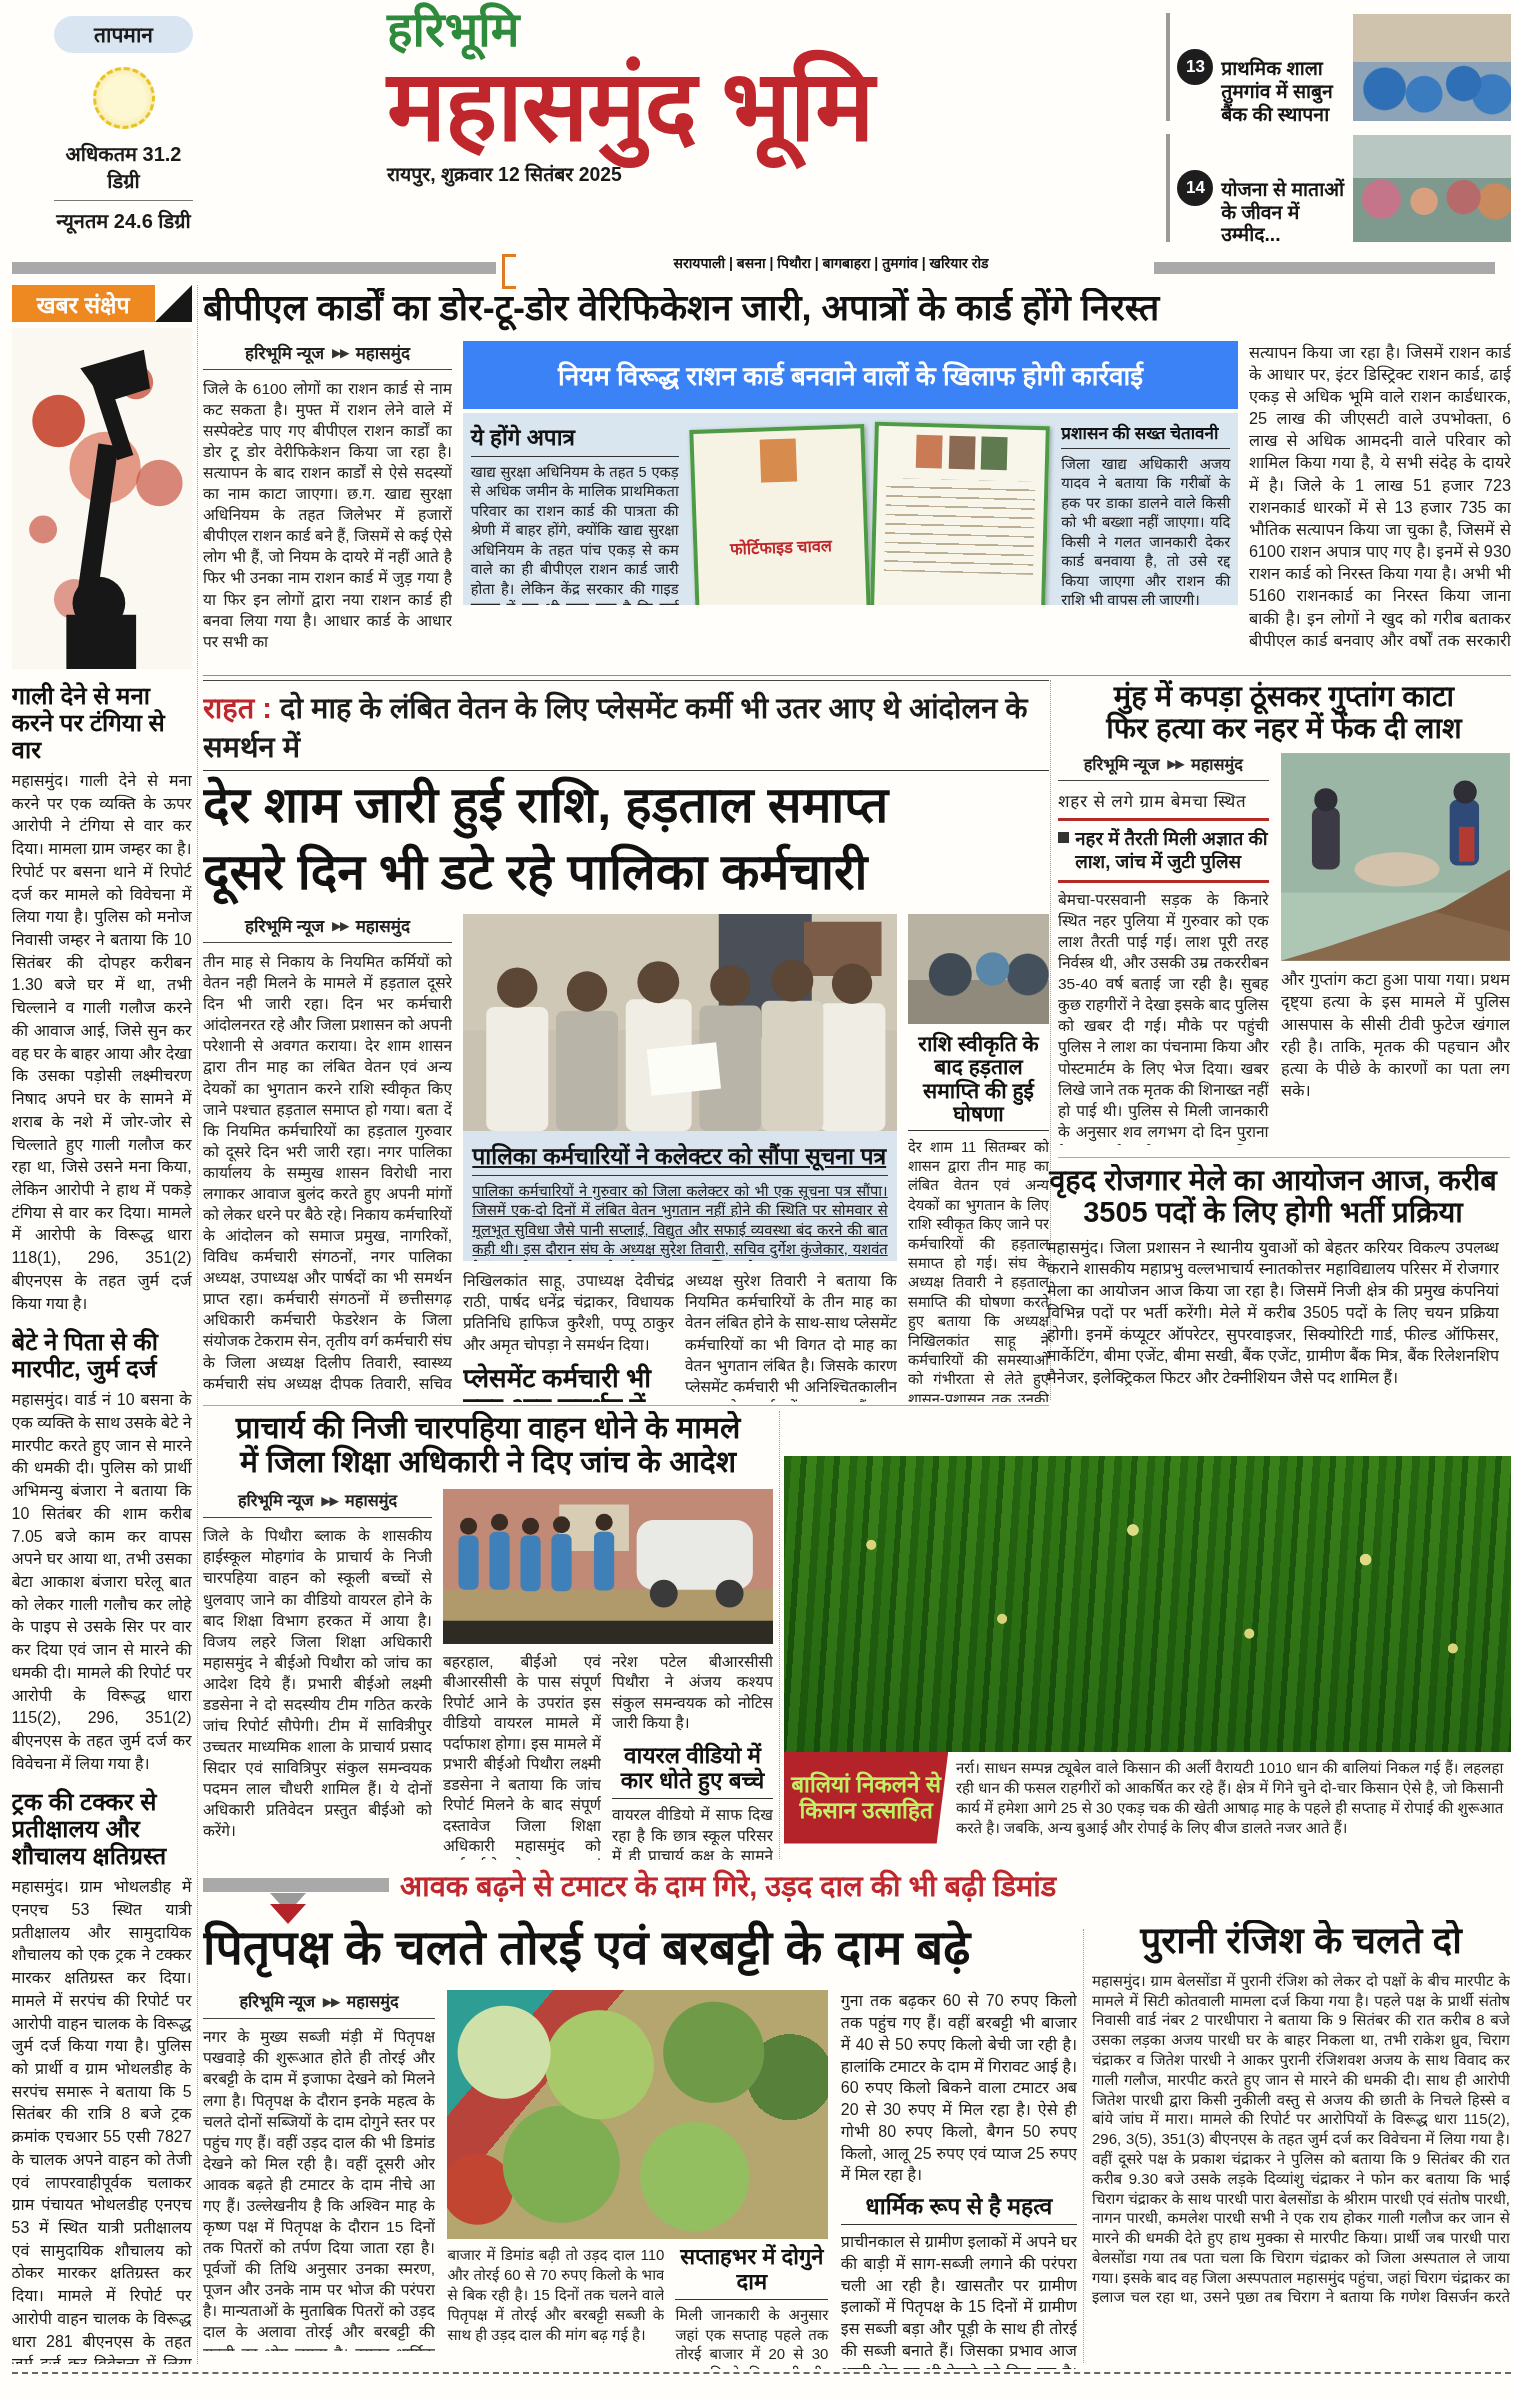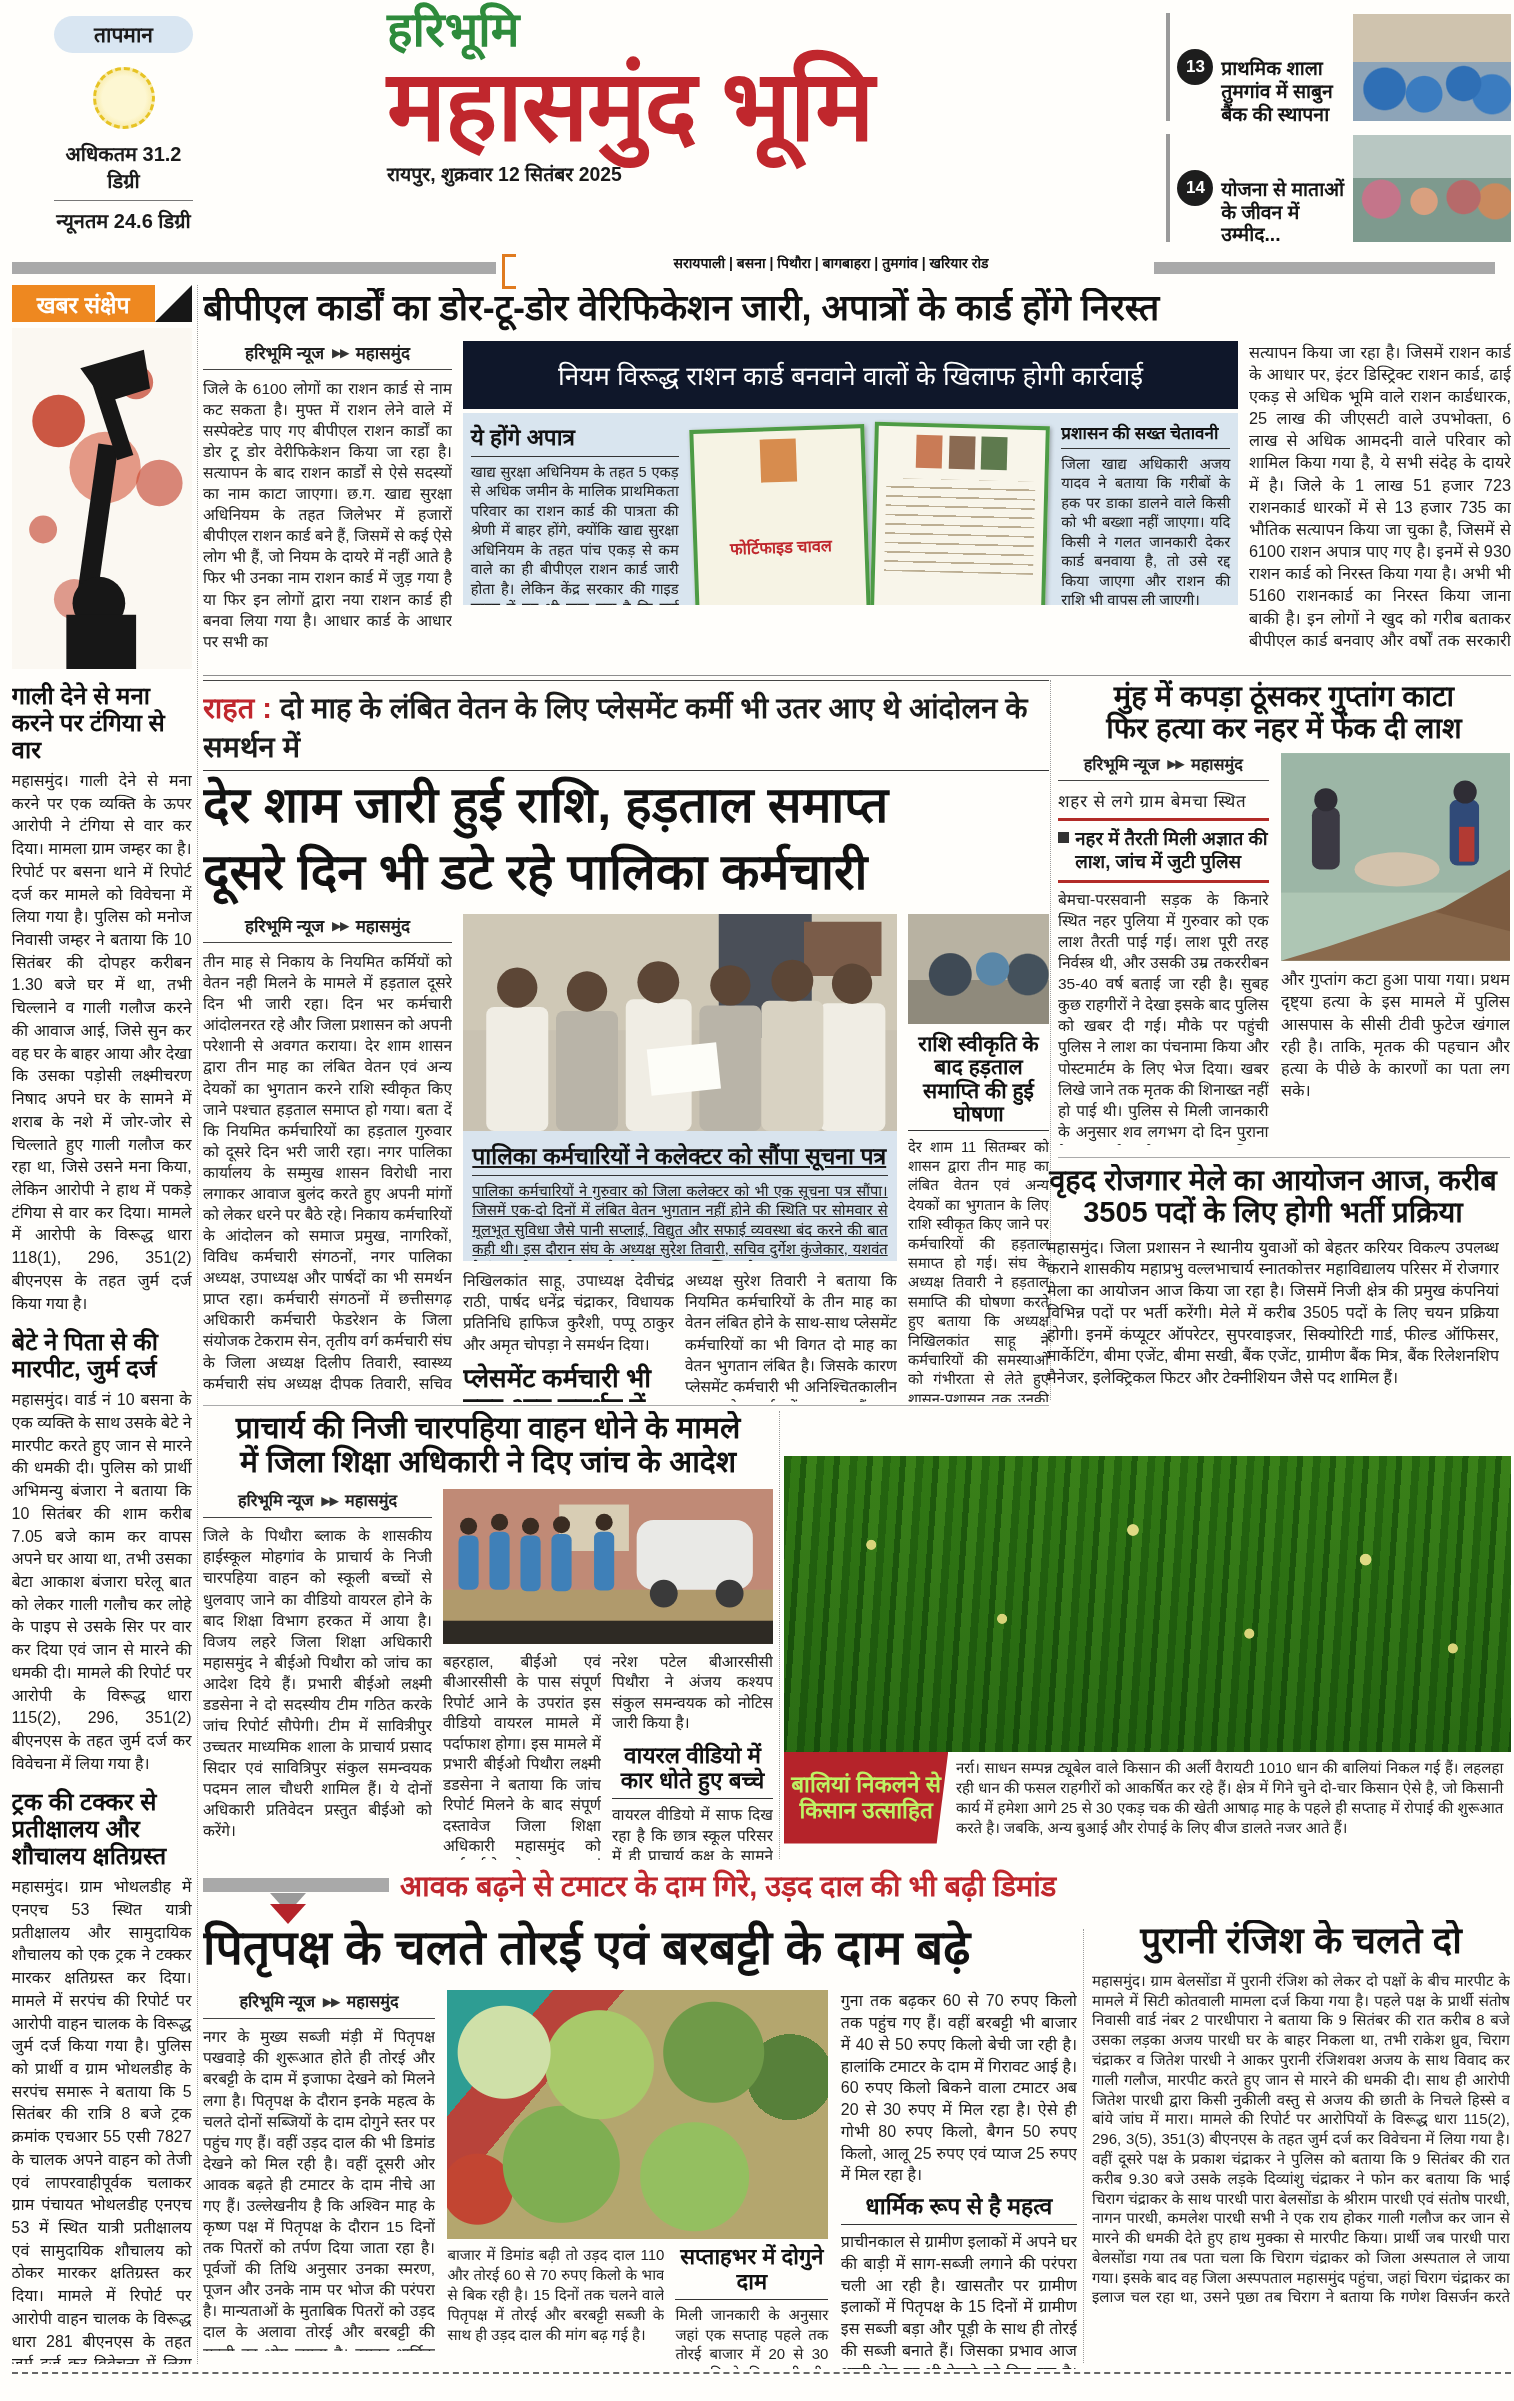--- a/index.html
+++ b/index.html
@@ -10,21 +10,21 @@
   .hl{font-weight:bold;color:#121212;line-height:1.12;}
   .body-text{font-size:15.5px;line-height:1.36;text-align:justify;color:#222;}
   .small-text{font-size:14.7px;line-height:1.32;text-align:justify;color:#222;}
   .byline{display:flex;align-items:center;justify-content:center;gap:7.7px;font-weight:bold;
           font-size:17px;border-bottom:1.5px solid #444;padding-bottom:5.4px;margin-bottom:7.7px;color:#222;}
   .byline .arr{color:#333;font-size:12.4px;letter-spacing:-1.5px;}
   .rule-under{border-bottom:1.5px solid #333;padding-bottom:4.6px;}
   .vsep{border-left:1.5px dotted #9a9a9a;width:0;}
   .hsep{border-top:1.5px solid #8d8d8d;height:0;}
   .red{color:#c0272d;}
-  .banner{background:#0f172a;color:#fff;font-weight:normal;font-size:26px;
+  .banner{background:#3b82f6;color:#fff;font-weight:bold;font-size:26px;
           display:flex;align-items:center;justify-content:center;text-align:center;}
   .bluebox{background:#d9e5ef;}
   .boxtitle{font-weight:bold;font-size:22.5px;border-bottom:1.5px solid #333;padding-bottom:3.9px;margin-bottom:6.2px;color:#111;}
   .orange-label{background:#ee8820;color:#fff;font-weight:bold;font-size:23px;display:flex;
                 align-items:center;justify-content:center;}
   .circle-num{width:36px;height:36px;border-radius:50%;background:#1d1d1d;color:#fff;display:flex;
               align-items:center;justify-content:center;font-size:17px;font-weight:bold;flex:0 0 36px;}
   .teaser-title{font-weight:bold;font-size:19.4px;line-height:1.18;color:#151515;margin-top:48px;}
   .photo{position:relative;background:#b9b4a6;}
   .cap-blue{background:#d9e4ee;}

